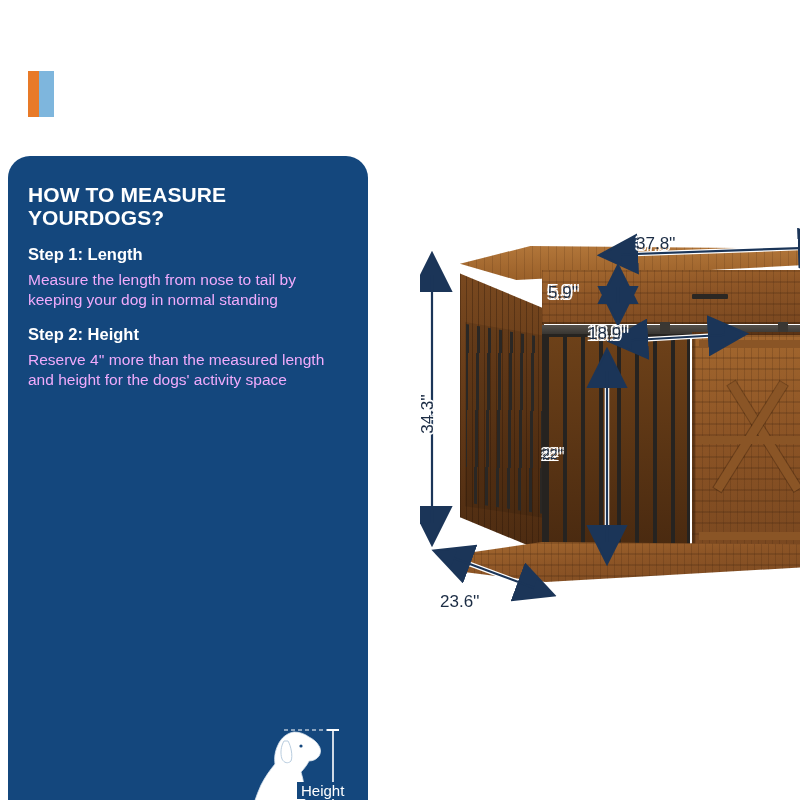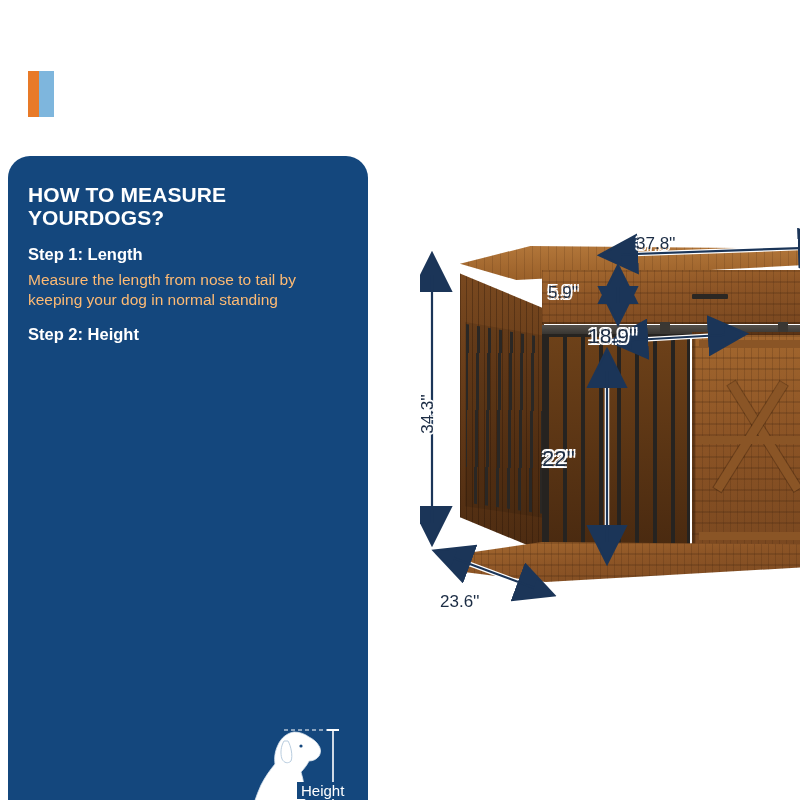--- a/index.html
+++ b/index.html
@@ -46,21 +46,21 @@
   }
   #panel-heading{
     font-size:21px; font-weight:bold; letter-spacing:0.1px;
     margin:0 0 16px 0; line-height:1.1;
   }
   .step-title{
     font-size:16.5px; font-weight:bold; margin:0 0 5px 0; line-height:1.2;
   }
   .step-body{
     font-size:15.5px; font-weight:normal; margin:0 0 14px 0;
-    line-height:1.32; color:#fdba74;
+    line-height:1.32; color:#f0abfc;
   }
   .step-body.last{ margin-bottom:6px; }
 
   
   #dog-diagrams{
     position:absolute; left:0; bottom:6px; width:360px; height:160px;
   }
   #dog-standing-wrap{ position:absolute; left:8px; bottom:4px; width:180px; height:152px; }
   #dog-sitting-wrap{ position:absolute; left:190px; bottom:4px; width:168px; height:152px; }
   .dim-label{
@@ -172,22 +172,22 @@
   
   .dim-text{
     position:absolute; color:#1b2c44; font-weight:normal; white-space:nowrap;
     text-shadow:
       -1.6px -1.6px 0 #fff, 1.6px -1.6px 0 #fff,
       -1.6px 1.6px 0 #fff, 1.6px 1.6px 0 #fff,
       0 0 3px #fff;
   }
   #dim-378{ left:216px; top:6px; font-size:17px; }
   #dim-59{ left:128px; top:55px; font-size:17px; }
-  #dim-189{ left:168px; top:96px; font-size:21px; }
-  #dim-22{ left:122px; top:218px; font-size:22px; }
+  #dim-189{ left:168px; top:96px; font-size:17px; }
+  #dim-22{ left:122px; top:218px; font-size:14px; }
   #dim-236{ left:20px; top:364px; font-size:17px; }
   #dim-343{
     left:-12px; top:176px; font-size:17px;
     transform:rotate(-90deg); transform-origin:center;
   }
   .dim-svg{ position:absolute; left:0; top:0; width:420px; height:400px; pointer-events:none; }
 </style>
 </head>
 <body>
 
@@ -200,20 +200,21 @@
 
 <div id="info-panel">
 
   <div id="panel-heading">HOW TO MEASURE YOURDOGS?</div>
 
   <div class="step-title">Step 1: Length</div>
   <div class="step-body">Measure the length from nose to tail by keeping your dog in normal standing</div>
 
   <div class="step-title">Step 2: Height</div>
 
+  <div class="step-body last">Reserve 4'' more than the measured length and height for the dogs' activity space</div>
 
   <div id="dog-diagrams">
 
 
     <div id="dog-sitting-wrap">
       <svg viewBox="0 0 168 152" width="168" height="152">
 
         <line x1="135" y1="16" x2="135" y2="133" stroke="#ffffff" stroke-width="1.6"></line>
         <line x1="129" y1="16" x2="141" y2="16" stroke="#ffffff" stroke-width="2"></line>
         <line x1="129" y1="133" x2="141" y2="133" stroke="#ffffff" stroke-width="2"></line>

